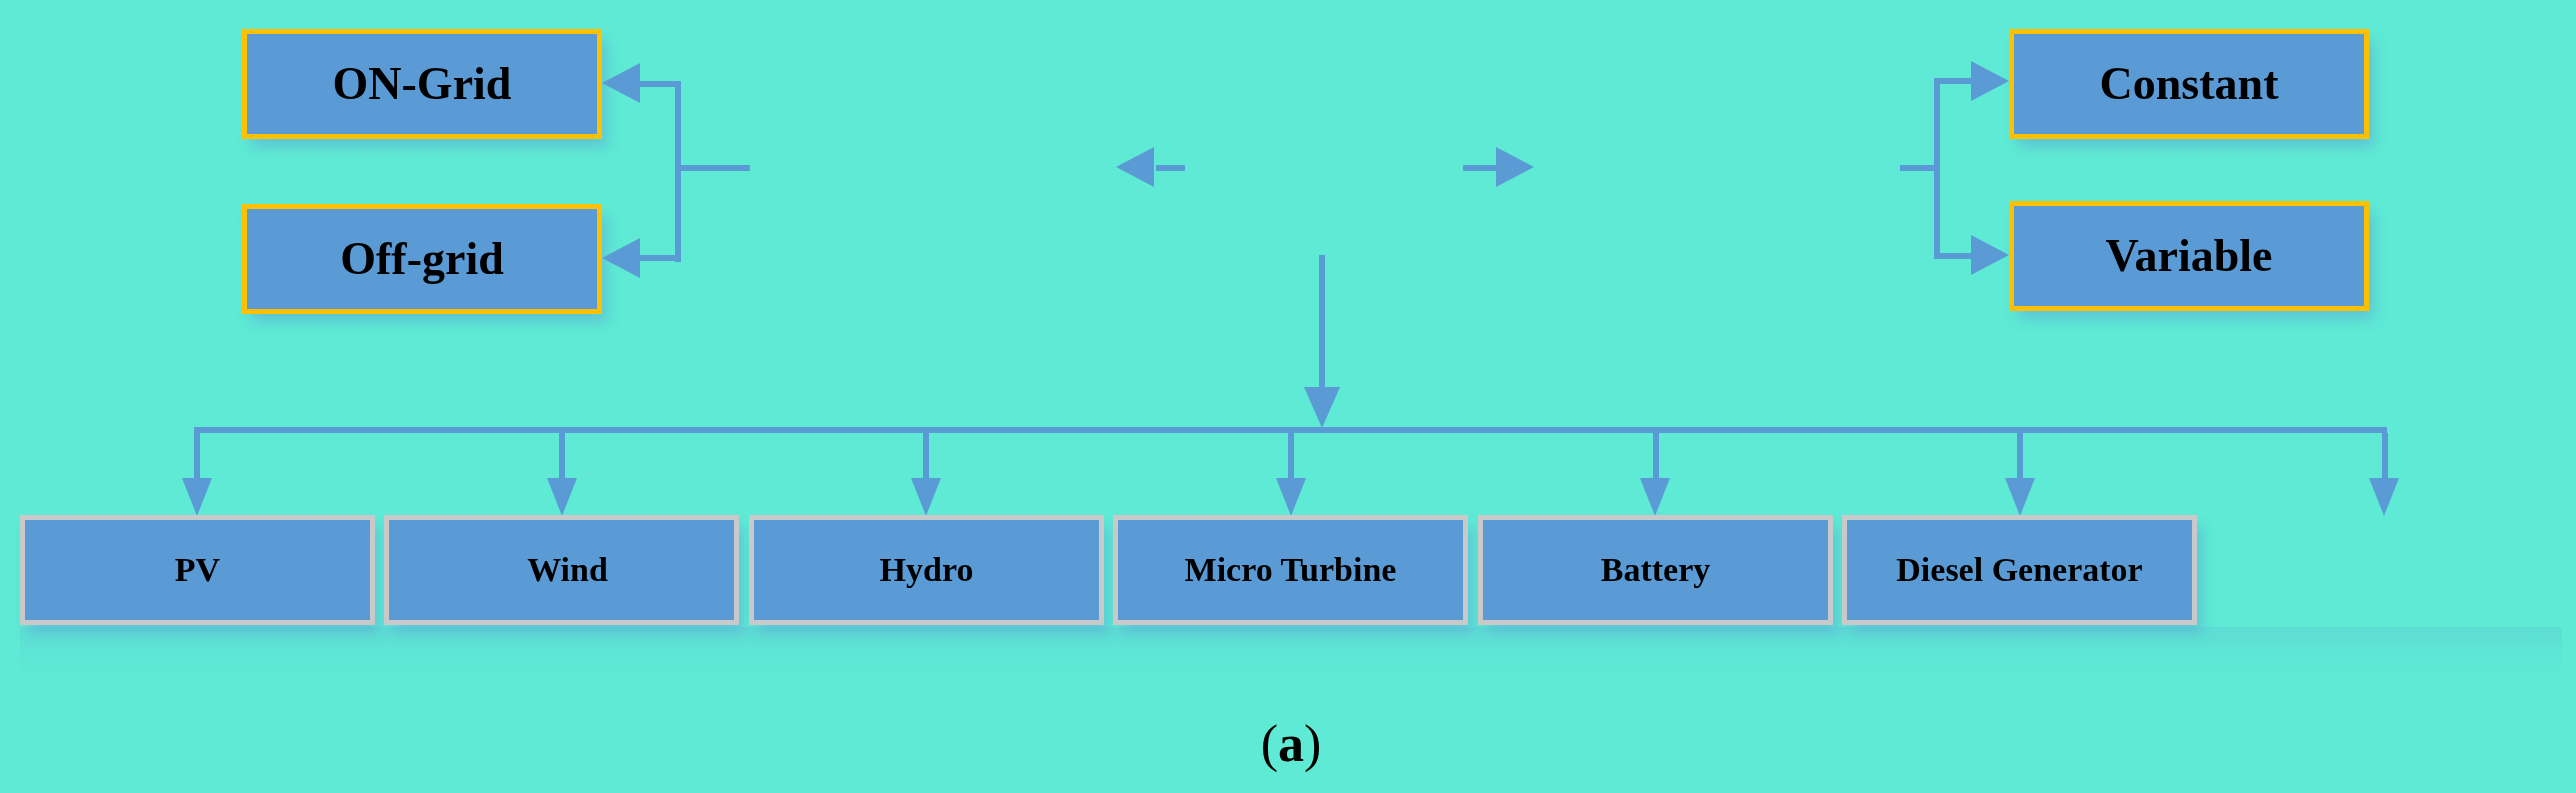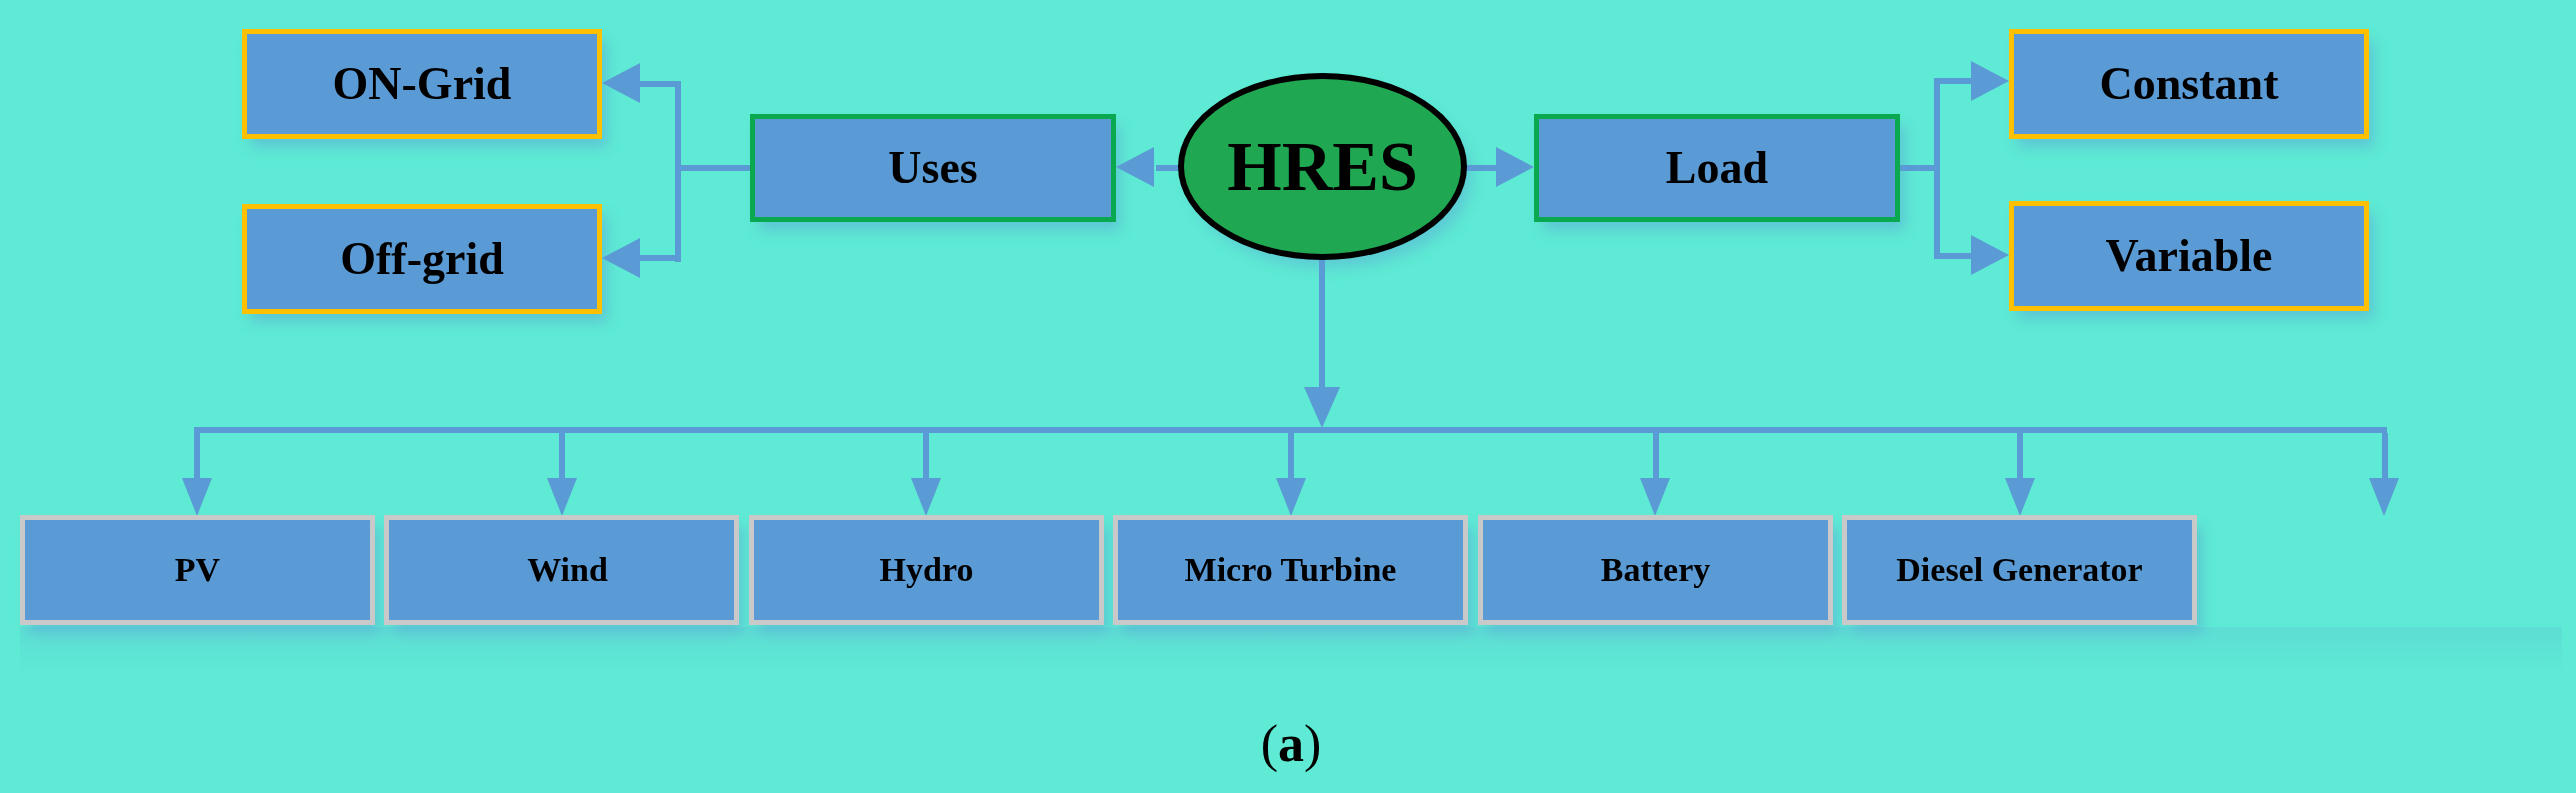--- a/index.html
+++ b/index.html
@@ -71,25 +71,22 @@
   <div class="ah ah-down" style="left:1276px;top:478px;"></div>
   <div class="ln" style="left:1653px;top:433px;width:6px;height:47px;"></div>
   <div class="ah ah-down" style="left:1640px;top:478px;"></div>
   <div class="ln" style="left:2017px;top:433px;width:6px;height:47px;"></div>
   <div class="ah ah-down" style="left:2005px;top:478px;"></div>
   <div class="ln" style="left:2382px;top:433px;width:6px;height:47px;"></div>
   <div class="ah ah-down" style="left:2369px;top:478px;"></div>
 
   <div class="node b-yellow" style="left:242px;top:29px;width:360px;height:110px;">ON-Grid</div>
   <div class="node b-yellow" style="left:242px;top:204px;width:360px;height:110px;">Off-grid</div>
-  <div class="node b-green" style="left:750px;top:114px;width:366px;height:108px;">Uses</div>
 
-  <div class="ellipse">HRES</div>
 
-  <div class="node b-green" style="left:1534px;top:114px;width:366px;height:108px;">Load</div>
   <div class="node b-yellow" style="left:2009px;top:29px;width:360px;height:110px;">Constant</div>
   <div class="node b-yellow" style="left:2009px;top:201px;width:360px;height:110px;">Variable</div>
 
   <div class="node b-gray comp" style="left:20px;top:515px;width:355px;height:110px;">PV</div>
   <div class="node b-gray comp" style="left:384px;top:515px;width:355px;height:110px;padding-left:12px;">Wind</div>
   <div class="node b-gray comp" style="left:749px;top:515px;width:355px;height:110px;">Hydro</div>
   <div class="node b-gray comp" style="left:1113px;top:515px;width:355px;height:110px;">Micro Turbine</div>
   <div class="node b-gray comp" style="left:1478px;top:515px;width:355px;height:110px;">Battery</div>
   <div class="node b-gray comp" style="left:1842px;top:515px;width:355px;height:110px;">Diesel Generator</div>
 

